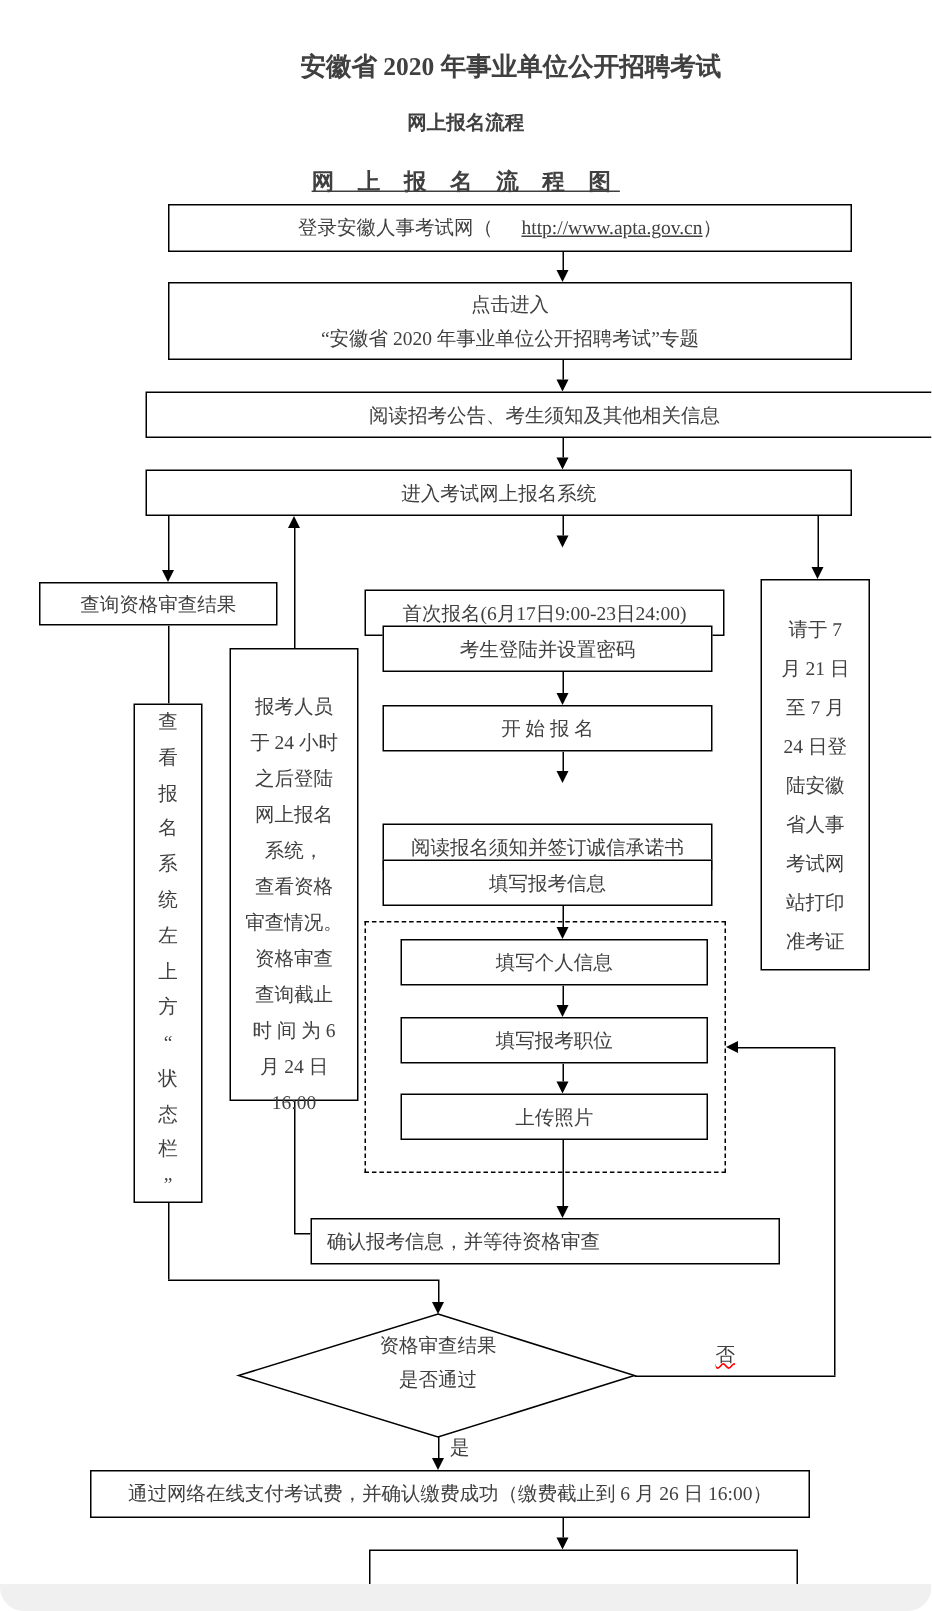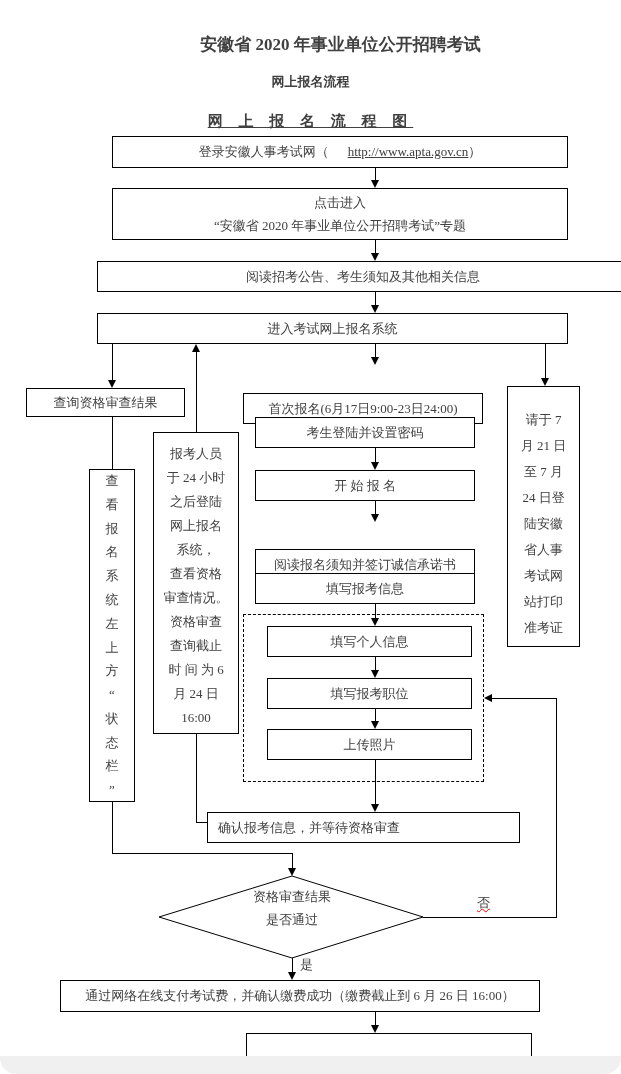--- a/index.html
+++ b/index.html
@@ -110,21 +110,21 @@
 系
 统
 左
 上
 方
 “
 状
 态
 栏
 ”</div>
-  <div class="box" style="left:153px;top:432px;width:86px;height:302px;line-height:24px;align-items:flex-start;padding-top:9px;">报考人员
+  <div class="box" style="left:153px;top:432px;width:86px;height:302px;line-height:24px;align-items:flex-start;padding-top:26px;">报考人员
 于 24 小时
 之后登陆
 网上报名
 系统，
 查看资格
 审查情况。
 资格审查
 查询截止
 时 间 为 6
 月 24 日

